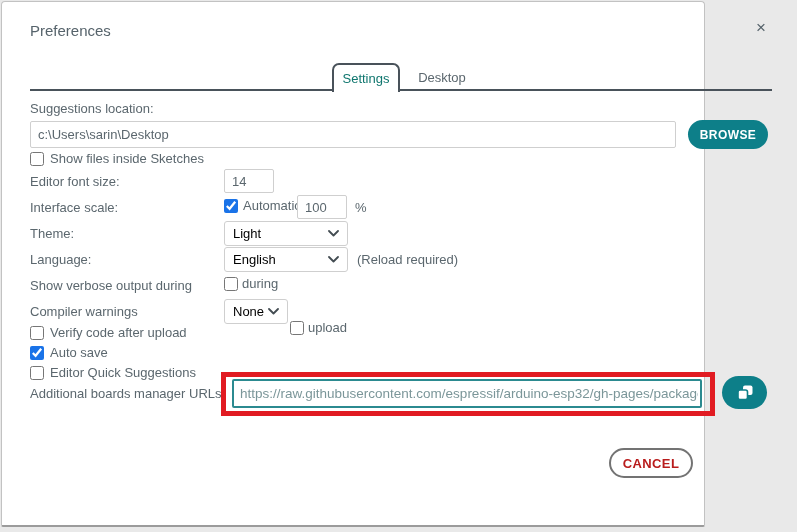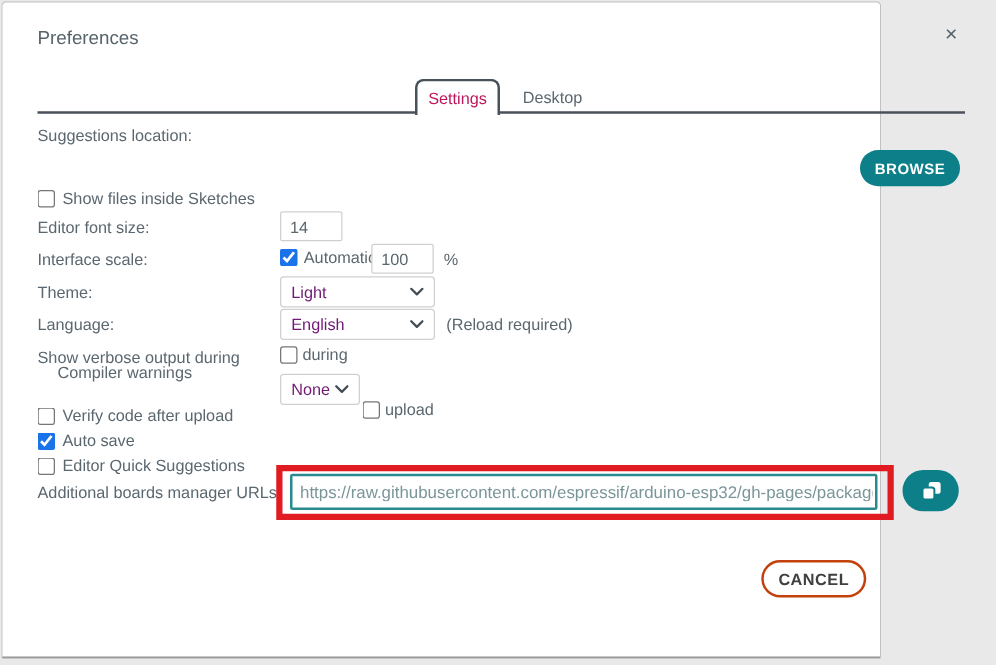--- a/index.html
+++ b/index.html
@@ -27,21 +27,21 @@
   }
   .tabline {
     position: absolute; left: 28px; top: 87px; width: 742px; height: 2px;
     background: #49525a; z-index: 1;
   }
   .tab-active {
     position: absolute; left: 330px; top: 61px; width: 68px; height: 29px;
     background: #ffffff; border: 2px solid #49525a; border-bottom: none;
     border-radius: 7px 7px 0 0; z-index: 2;
     display: flex; align-items: center; justify-content: center;
-    font-size: 13px; color: #be185d; cursor: pointer;
+    font-size: 13px; color: #0f766e; cursor: pointer;
   }
   .tab-inactive {
     position: absolute; left: 405px; top: 63px; width: 70px; height: 24px;
     display: flex; align-items: center; justify-content: center;
     font-size: 13px; color: #5b676e; cursor: pointer; z-index: 2;
   }
   .lbl { position: absolute; font-size: 13px; color: #5b676e; white-space: nowrap; }
   .row-flex { position: absolute; display: flex; align-items: center; gap: 6px;
     font-size: 13px; color: #5b676e; white-space: nowrap; }
   input[type="checkbox"] {
@@ -49,33 +49,33 @@
     cursor: pointer;
   }
   .txt {
     position: absolute; border: 1px solid #cfcfcf; border-radius: 2px;
     font-family: "Liberation Sans", sans-serif; font-size: 13px; color: #5b676e;
     padding: 0 7px; background: #fff; outline: none;
   }
   .fake-select {
     position: absolute; border: 1px solid #cfcfcf; border-radius: 3px;
     background: #fff; display: flex; align-items: center;
-    font-size: 13px; color: #701a75; padding: 0 8px; cursor: pointer;
+    font-size: 13px; color: #000000; padding: 0 8px; cursor: pointer;
     justify-content: space-between; height: 25px;
   }
   .chev { flex: none; margin-left: 6px; display: flex; }
   .pill-btn {
     position: absolute; border: none; border-radius: 16px; background: #0d7f89;
     color: #ffffff; font-family: Liberation Sans, sans-serif;
     font-weight: bold; font-size: 12px; letter-spacing: 0.4px;
     display: flex; align-items: center; justify-content: center; cursor: pointer;
   }
   .pill-outline {
-    position: absolute; border: 2px solid #c2410c; border-radius: 16px;
-    background: #ffffff; color: #404040; font-family: "Liberation Sans", sans-serif;
+    position: absolute; border: 2px solid #737373; border-radius: 16px;
+    background: #ffffff; color: #b91c1c; font-family: "Liberation Sans", sans-serif;
     font-weight: bold; font-size: 13px; letter-spacing: 0.4px;
     display: flex; align-items: center; justify-content: center; cursor: pointer;
   }
   .red-box {
     position: absolute; left: 219px; top: 370px; width: 494px; height: 44px;
     border: 5px solid #e11b22; z-index: 5; pointer-events: none;
   }
   .url-input {
     position: absolute; left: 230px; top: 377px; width: 470px; height: 29px;
     border: 2px solid #2b8a90; border-radius: 2px;
@@ -99,20 +99,21 @@
 
   <div class="tabline"></div>
   <div class="tab-active">
     <span>Settings</span>
   </div>
   <div class="tab-inactive">
     <span>Desktop</span>
   </div>
 
   <div class="lbl" style="left:28px; top:99px;">Suggestions location:</div>
+  <input class="txt" style="left: 28px; top: 119px; width: 646px; height: 27px;" value="c:\Users\sarin\Desktop">
   <button class="pill-btn" style="left:686px; top:118px; width:80px; height:29px;">BROWSE</button>
 
   <div class="row-flex" style="left:28px; top:149px;">
     <input type="checkbox" style="">
     <span>Show files inside Sketches</span>
   </div>
 
   <div class="lbl" style="left:28px; top:172px;">Editor font size:</div>
   <input class="txt" style="left: 222px; top: 167px; width: 50px; height: 24px;" value="14">
 
@@ -148,21 +149,21 @@
   <div class="lbl" style="left:28px; top:276px;">Show verbose output during</div>
   <div class="row-flex" style="left:222px; top:274px; gap:4px;">
     <input type="checkbox" style="">
     <span>during</span>
   </div>
   <div class="row-flex" style="left:288px; top:274px; gap:4px;margin-top:44px;">
     <input type="checkbox" style="">
     <span>upload</span>
   </div>
 
-  <div class="lbl" style="left:28px; top:288px;margin-left:16px;">Compiler warnings</div>
+  <div class="lbl" style="left:28px; top:302px;">Compiler warnings</div>
   <div class="fake-select" style="left:222px; top:297px; width:64px;">
     <span>None</span>
     <span class="chev" style="margin-left:3px;">
       <svg width="11" height="7" viewBox="0 0 11 7">
           <polyline points="1,1 5.5,5.5 10,1" fill="none" stroke="#434c52" stroke-width="1.8" stroke-linecap="round" stroke-linejoin="round"></polyline>
         </svg>
     </span>
   </div>
 
   <div class="row-flex" style="left:28px; top:323px;">

